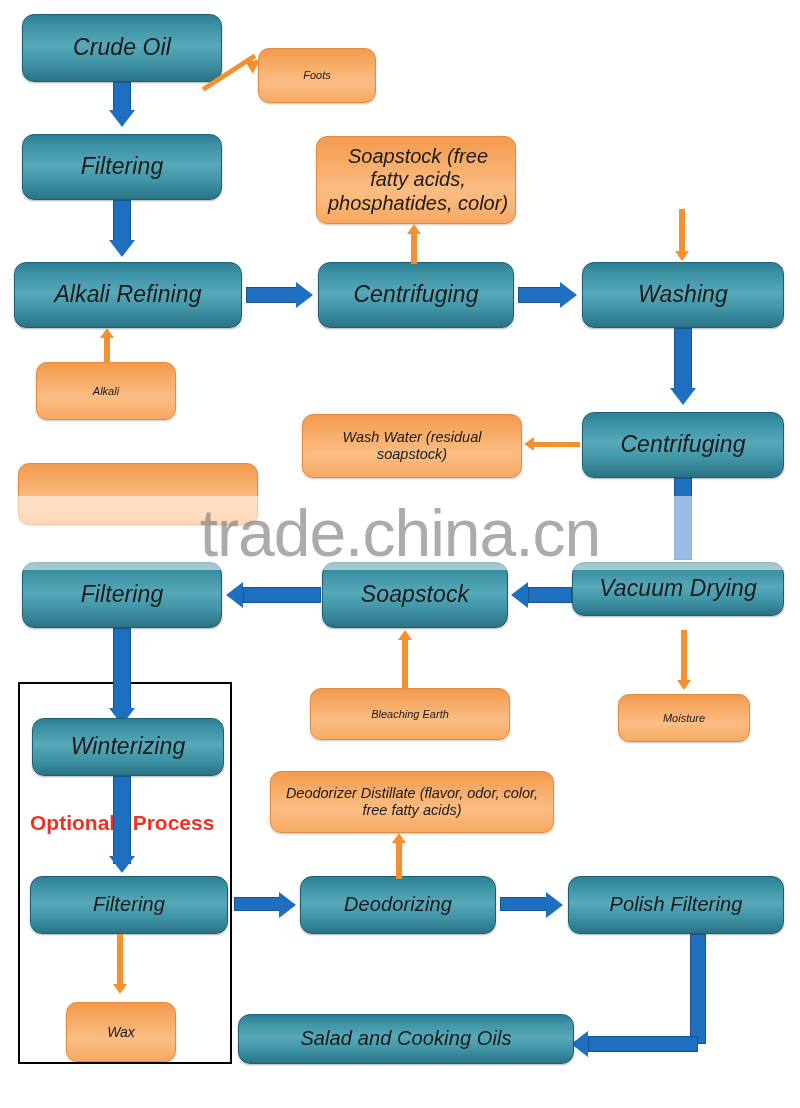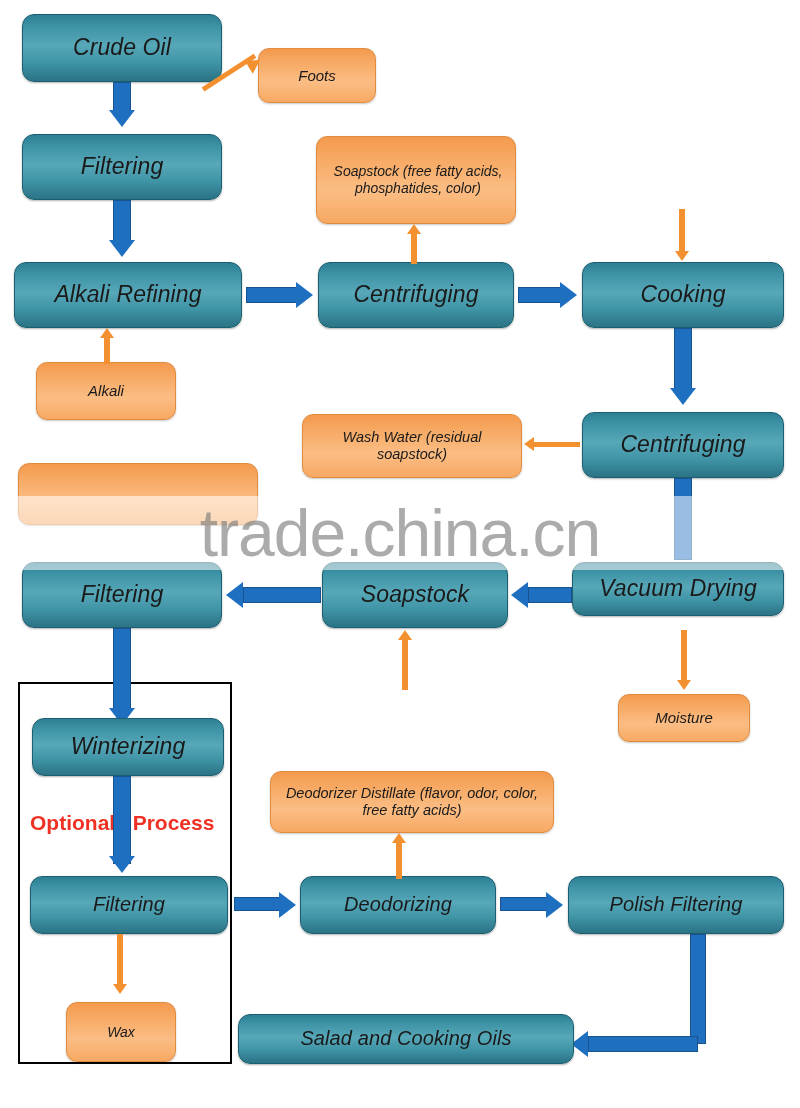--- a/index.html
+++ b/index.html
@@ -36,21 +36,21 @@
     border: 1px solid #1d5f70;
     box-shadow: 0 1px 2px rgba(0,0,0,0.30);
     font-size: 23px;
     letter-spacing: 0.1px;
   }
   .node.material {
     background: linear-gradient(to bottom,
        #f49a4e 0%, #f7ab66 28%, #fbbd84 62%, #f7a963 100%);
     border: 1px solid #e08b3d;
     box-shadow: 0 1px 2px rgba(0,0,0,0.22);
-    font-size: 15px;
+    font-size: 11px;
     border-radius: 11px;
   }
   .node.material.small { font-size: 14px; }
   .node.process.small { font-size: 20px; }
   .bar-blue {
     position: absolute;
     background: #1f6fc0;
     border: 1px solid #18538f;
     box-sizing: border-box;
   }
@@ -155,31 +155,31 @@
 
   <div class="bar-blue" style="left:113px; top:82px; width:18px; height:30px;"></div>
   <div class="tri tri-blue-down" style="left:109px; top:110px;"></div>
 
   <div class="node process" style="left:22px; top:134px; width:200px; height:66px;">Filtering</div>
 
   <div class="bar-orange" style="left:203px; top:87px; width:62px; height:5px;
               transform-origin: left center; transform: rotate(-33deg);"></div>
   <div class="tri tri-orange-diag" style="left:248px; top:57px;"></div>
 
-  <div class="node material" style="left:316px; top:136px; width:200px; height:88px; font-size:14px;padding-left:10px;">Soapstock (free fatty acids, phosphatides, color)</div>
+  <div class="node material" style="left:316px; top:136px; width:200px; height:88px; font-size:20px;padding-left:10px;">Soapstock (free fatty acids, phosphatides, color)</div>
 
 
   <div class="bar-blue" style="left:113px; top:200px; width:18px; height:42px;"></div>
   <div class="tri tri-blue-down" style="left:109px; top:240px;"></div>
 
   <div class="node process" style="left:14px; top:262px; width:228px; height:66px;">Alkali Refining</div>
 
   <div class="node process" style="left:318px; top:262px; width:196px; height:66px;">Centrifuging</div>
 
-  <div class="node process" style="left:582px; top:262px; width:202px; height:66px;">Cooking</div>
+  <div class="node process" style="left:582px; top:262px; width:202px; height:66px;">Washing</div>
 
   <div class="bar-blue" style="left:246px; top:287px; width:52px; height:16px;"></div>
   <div class="tri tri-blue-right" style="left:296px; top:282px;"></div>
 
   <div class="bar-blue" style="left:518px; top:287px; width:44px; height:16px;"></div>
   <div class="tri tri-blue-right" style="left:560px; top:282px;"></div>
 
   <div class="bar-orange" style="left:411px; top:234px; width:6px; height:30px;"></div>
   <div class="tri tri-orange-up" style="left:407px; top:224px;"></div>
 
@@ -209,20 +209,21 @@
   <div class="node process" style="left:322px; top:562px; width:186px; height:66px;">Soapstock</div>
 
   <div class="node process" style="left:572px; top:562px; width:212px; height:54px;">Vacuum Drying</div>
 
   <div class="bar-blue" style="left:528px; top:587px; width:44px; height:16px;"></div>
   <div class="tri tri-blue-left" style="left:511px; top:582px;"></div>
 
   <div class="bar-blue" style="left:243px; top:587px; width:78px; height:16px;"></div>
   <div class="tri tri-blue-left" style="left:226px; top:582px;"></div>
 
+  <div class="node material" style="left:310px; top:688px; width:200px; height:52px;">Bleaching Earth</div>
   <div class="bar-orange" style="left:402px; top:640px; width:6px; height:50px;"></div>
   <div class="tri tri-orange-up" style="left:398px; top:630px;"></div>
 
   <div class="node material" style="left:618px; top:694px; width:132px; height:48px;">Moisture</div>
   <div class="bar-orange" style="left:681px; top:630px; width:6px; height:52px;"></div>
   <div class="tri tri-orange-down" style="left:677px; top:680px;"></div>
 
   <div id="optional-frame" style="left:18px; top:682px; width:214px; height:382px;"></div>
   <div id="optional-label" style="left:30px; top:811px;">Optional   Process</div>
 

